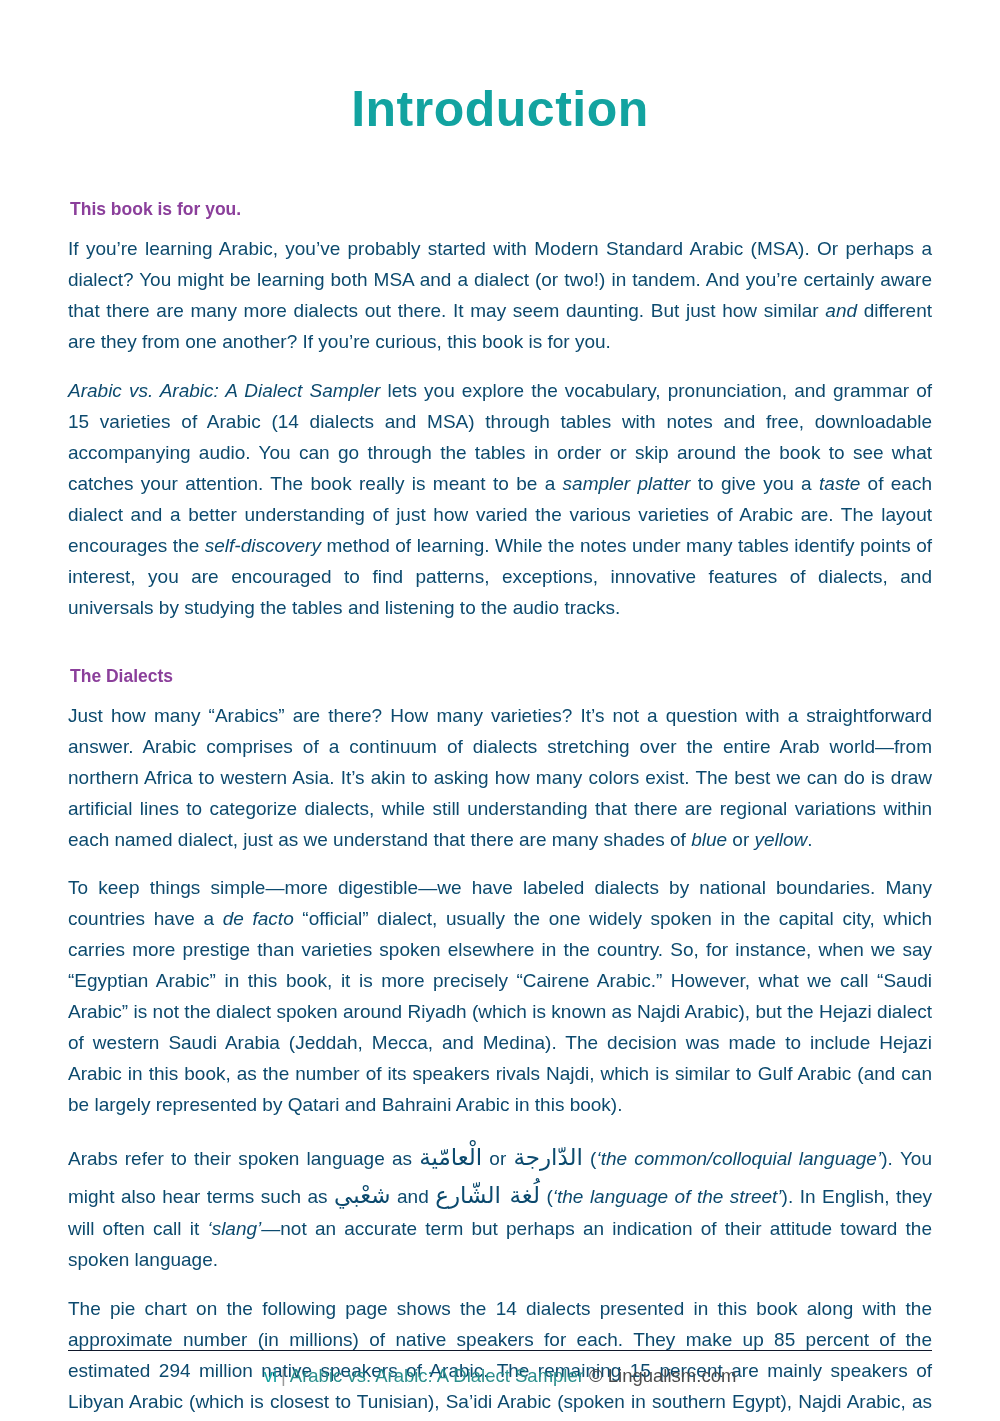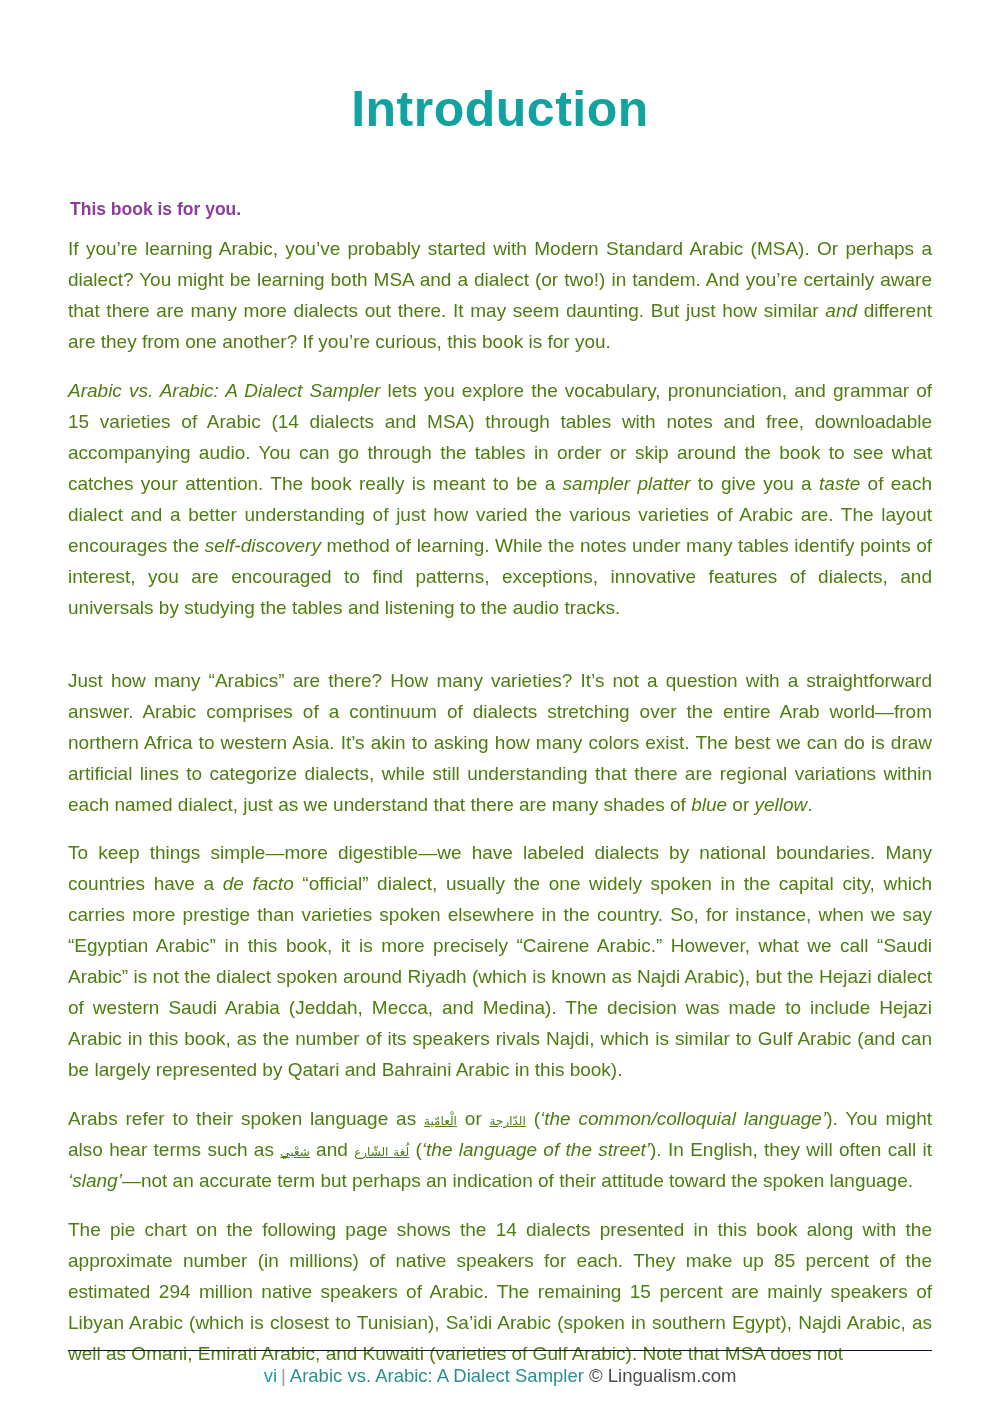--- a/index.html
+++ b/index.html
@@ -44,33 +44,32 @@
   }
   .section + .section {
     margin-top: 42px;
   }
   p.para {
     font-size: 19px;
     line-height: 1.63;
     margin: 0 0 18px 0;
     text-align: justify;
     text-justify: inter-word;
-    color: #4d7c0f;
+    color: #0c4a6e;
   }
   p.para.last {
     margin-bottom: 0;
     margin-top: 8px;
   }
   .it { font-style: italic; }
   .ar {
     font-family: "DejaVu Sans", sans-serif;
-    font-size: 12px;
+    font-size: 23px;
     direction: rtl;
     unicode-bidi: isolate;
-    text-decoration: underline;
   }
   .footer {
     position: absolute;
     left: 68px;
     right: 68px;
     bottom: 34px;
     border-top: 1px solid #0f172a;
     padding-top: 14px;
     text-align: center;
     font-size: 18.5px;
@@ -103,20 +102,21 @@
 
     <div class="section">
       <h2 class="section-heading">This book is for you.</h2>
 
       <p class="para">If you’re learning Arabic, you’ve probably started with Modern Standard Arabic (MSA). Or perhaps a dialect? You might be learning both MSA and a dialect (or two!) in tandem. And you’re certainly aware that there are many more dialects out there. It may seem daunting. But just how similar <span class="it">and</span> different are they from one another? If you’re curious, this book is for you.</p>
 
       <p class="para last"><span class="it">Arabic vs. Arabic: A Dialect Sampler</span> lets you explore the vocabulary, pronunciation, and grammar of 15 varieties of Arabic (14 dialects and MSA) through tables with notes and free, downloadable accompanying audio. You can go through the tables in order or skip around the book to see what catches your attention. The book really is meant to be a <span class="it">sampler platter</span> to give you a <span class="it">taste</span> of each dialect and a better understanding of just how varied the various varieties of Arabic are. The layout encourages the <span class="it">self-discovery</span> method of learning. While the notes under many tables identify points of interest, you are encouraged to find patterns, exceptions, innovative features of dialects, and universals by studying the tables and listening to the audio tracks.</p>
     </div>
 
     <div class="section">
+      <h2 class="section-heading">The Dialects</h2>
 
       <p class="para">Just how many “Arabics” are there? How many varieties? It’s not a question with a straightforward answer. Arabic comprises of a continuum of dialects stretching over the entire Arab world—from northern Africa to western Asia. It’s akin to asking how many colors exist. The best we can do is draw artificial lines to categorize dialects, while still understanding that there are regional variations within each named dialect, just as we understand that there are many shades of <span class="it">blue</span> or <span class="it">yellow</span>.</p>
 
       <p class="para">To keep things simple—more digestible—we have labeled dialects by national boundaries. Many countries have a <span class="it">de facto</span> “official” dialect, usually the one widely spoken in the capital city, which carries more prestige than varieties spoken elsewhere in the country. So, for instance, when we say “Egyptian Arabic” in this book, it is more precisely “Cairene Arabic.” However, what we call “Saudi Arabic” is not the dialect spoken around Riyadh (which is known as Najdi Arabic), but the Hejazi dialect of western Saudi Arabia (Jeddah, Mecca, and Medina). The decision was made to include Hejazi Arabic in this book, as the number of its speakers rivals Najdi, which is similar to Gulf Arabic (and can be largely represented by Qatari and Bahraini Arabic in this book).</p>
 
       <p class="para">Arabs refer to their spoken language as <span class="ar">الْعامّية</span> or <span class="ar">الدّارجة</span> (<span class="it">‘the common/colloquial language’</span>). You might also hear terms such as <span class="ar">شعْبي</span> and <span class="ar">لُغة الشّارع</span> (<span class="it">‘the language of the street’</span>). In English, they will often call it <span class="it">‘slang’</span>—not an accurate term but perhaps an indication of their attitude toward the spoken language.</p>
 
       <p class="para last">The pie chart on the following page shows the 14 dialects presented in this book along with the approximate number (in millions) of native speakers for each. They make up 85 percent of the estimated 294 million native speakers of Arabic. The remaining 15 percent are mainly speakers of Libyan Arabic (which is closest to Tunisian), Sa’idi Arabic (spoken in southern Egypt), Najdi Arabic, as well as Omani, Emirati Arabic, and Kuwaiti (varieties of Gulf Arabic). Note that MSA does not</p>
     </div>
 

